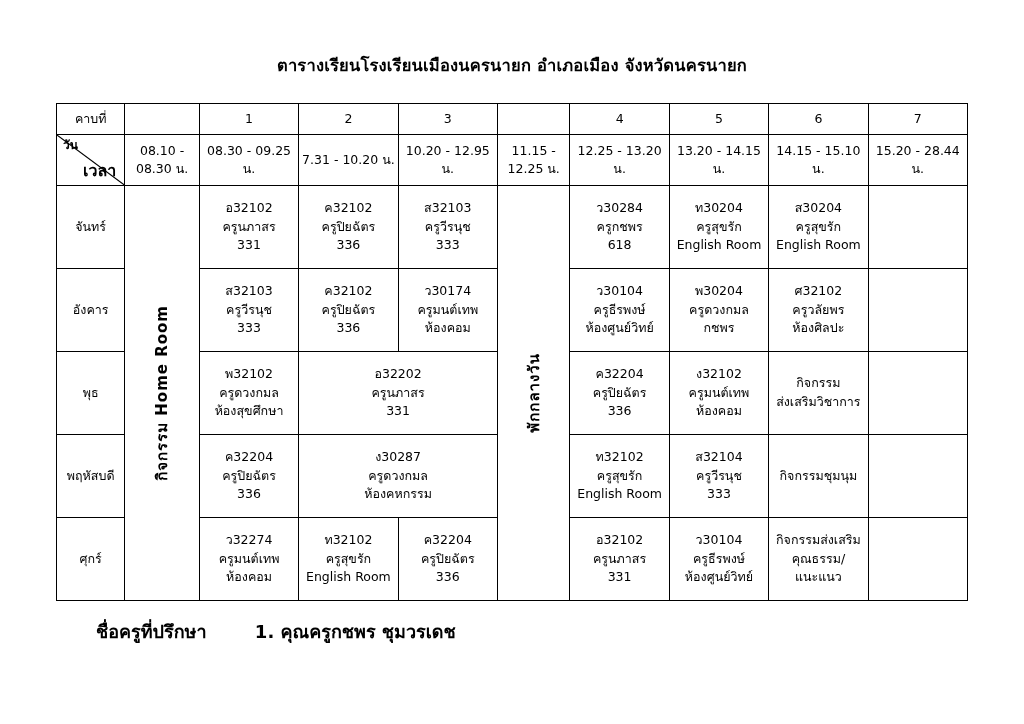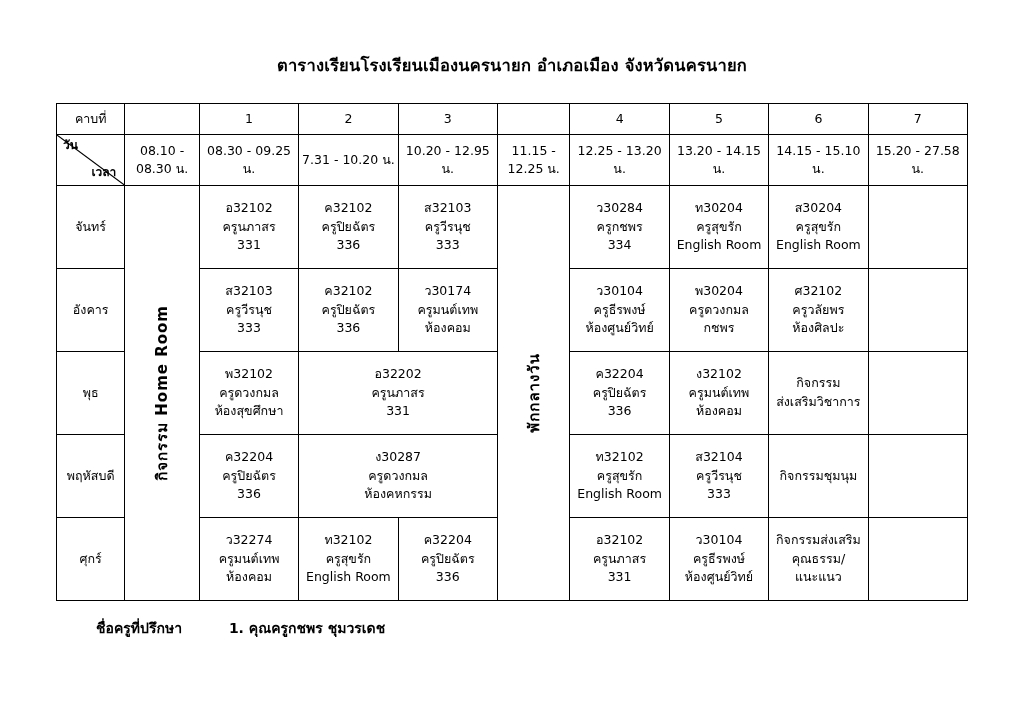--- a/index.html
+++ b/index.html
@@ -81,21 +81,21 @@
     left: 6px;
     top: 3px;
     font-size: 12px;
     font-weight: bold;
     font-family: Liberation Mono, monospace;
   }
   .corner-cell .w-time {
     position: absolute;
     right: 8px;
     bottom: 3px;
-    font-size: 12px;
+    font-size: 16px;
     font-weight: bold;
   }
   .day-cell {
     font-weight: bold;
     font-size: 13.5px;
   }
   .class-cell {
     height: 78px;
     line-height: 1.5;
     font-size: 12.5px;
@@ -109,21 +109,21 @@
     transform: rotate(180deg);
     white-space: nowrap;
     font-size: 15px;
     font-weight: bold;
     margin: 0 auto;
     letter-spacing: 1px;
   }
   .footer {
     margin-top: 16px;
     padding-left: 40px;
-    font-size: 14px;
+    font-size: 18px;
     font-weight: bold;
   }
   .footer .label { display: inline-block; }
   .footer .value { display: inline-block; margin-left: 42px; }
   .empty-cell { }
 </style>
 </head>
 <body>
 
 <div class="page">
@@ -173,21 +173,21 @@
         <td>
           <div>08.10 - 08.30 น.</div>
         </td>
         <td>08.30 - 09.25 น.</td>
         <td>7.31 - 10.20 น.</td>
         <td>10.20 - 12.95 น.</td>
         <td>11.15 - 12.25 น.</td>
         <td>12.25 - 13.20 น.</td>
         <td>13.20 - 14.15 น.</td>
         <td>14.15 - 15.10 น.</td>
-        <td>15.20 - 27.58 น.</td>
+        <td>15.20 - 28.44 น.</td>
       </tr>
 
       <tr>
         <td class="day-cell">จันทร์</td>
         <td class="vert-cell" rowspan="5">
           <div class="vert-inner">กิจกรรม Home Room</div>
         </td>
         <td class="class-cell">
           <div>อ32102</div>
           <div>ครูนภาสร</div>
@@ -202,21 +202,21 @@
           <div>ส32103</div>
           <div>ครูวีรนุช</div>
           <div>333</div>
         </td>
         <td class="vert-cell" rowspan="5">
           <div class="vert-inner">พักกลางวัน</div>
         </td>
         <td class="class-cell">
           <div>ว30284</div>
           <div>ครูกชพร</div>
-          <div>334</div>
+          <div>618</div>
         </td>
         <td class="class-cell">
           <div>ท30204</div>
           <div>ครูสุขรัก</div>
           <div>English Room</div>
         </td>
         <td class="class-cell">
           <div>ส30204</div>
           <div>ครูสุขรัก</div>
           <div>English Room</div>

